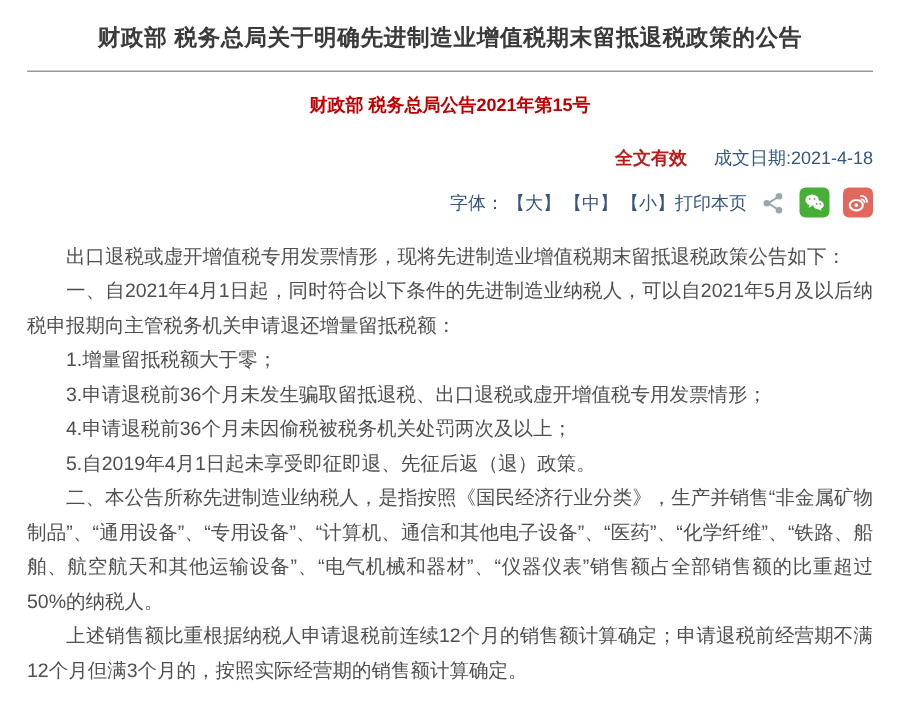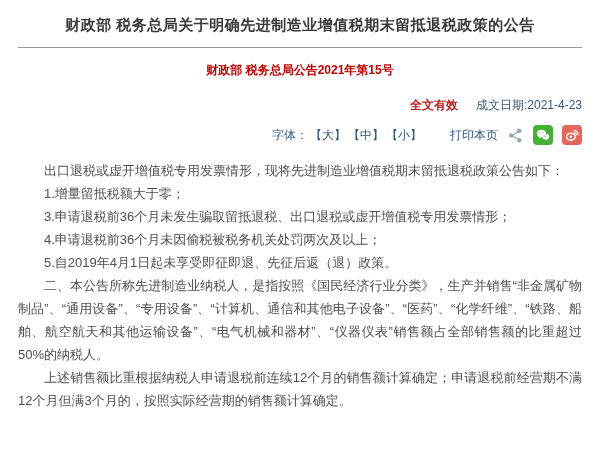--- a/index.html
+++ b/index.html
@@ -47,21 +47,21 @@
   .toolbar {
     display: flex;
     justify-content: flex-end;
     align-items: center;
     margin-top: 11px;
     font-size: 12px;
     color: #35567d;
   }
   .toolbar a { color: #35567d; text-decoration: none; cursor: pointer; }
   .toolbar .font-btn { margin-left: 2px; }
-  .toolbar .print { margin-left: 28px; }
+  .toolbar .print { margin-left: 0; }
   .icon-btn {
     display: inline-flex;
     align-items: center;
     justify-content: center;
     margin-left: 9px;
     cursor: pointer;
   }
   .badge {
     width: 20px; height: 20px;
     border-radius: 4px;
@@ -85,21 +85,21 @@
 <div class="page">
 
   <h1 class="page-title">财政部 税务总局关于明确先进制造业增值税期末留抵退税政策的公告</h1>
 
   <hr class="title-divider">
 
   <div class="doc-number">财政部 税务总局公告2021年第15号</div>
 
   <div class="meta-row">
     <span class="validity">全文有效</span>
-    <span class="date">成文日期:2021-4-23</span>
+    <span class="date">成文日期:2021-4-18</span>
   </div>
 
   <div class="toolbar">
     <span>字体：</span>
     <a class="font-btn">【大】</a>
     <a class="font-btn">【中】</a>
     <a class="font-btn">【小】</a>
     <a class="print">打印本页</a>
 
     <span class="icon-btn">
@@ -130,20 +130,21 @@
         <ellipse cx="8.6" cy="12.2" rx="5.4" ry="4.3" fill="none" stroke="#ffffff" stroke-width="1.8"></ellipse>
         <circle cx="8.6" cy="12.2" r="1.5" fill="#ffffff"></circle>
         <path d="M12.5 4.5 q4.5 0 5 5" fill="none" stroke="#ffffff" stroke-width="1.6" stroke-linecap="round"></path>
         <path d="M12.8 7.4 q2.3 0 2.6 2.4" fill="none" stroke="#ffffff" stroke-width="1.4" stroke-linecap="round"></path>
       </svg>
     </span>
   </div>
 
   <div class="doc-body">
     <p>出口退税或虚开增值税专用发票情形，现将先进制造业增值税期末留抵退税政策公告如下：</p>
+    <p>一、自2021年4月1日起，同时符合以下条件的先进制造业纳税人，可以自2021年5月及以后纳税申报期向主管税务机关申请退还增量留抵税额：</p>
     <p>1.增量留抵税额大于零；</p>
     <p>3.申请退税前36个月未发生骗取留抵退税、出口退税或虚开增值税专用发票情形；</p>
     <p>4.申请退税前36个月未因偷税被税务机关处罚两次及以上；</p>
     <p>5.自2019年4月1日起未享受即征即退、先征后返（退）政策。</p>
     <p>二、本公告所称先进制造业纳税人，是指按照《国民经济行业分类》，生产并销售“非金属矿物制品”、“通用设备”、“专用设备”、“计算机、通信和其他电子设备”、“医药”、“化学纤维”、“铁路、船舶、航空航天和其他运输设备”、“电气机械和器材”、“仪器仪表”销售额占全部销售额的比重超过50%的纳税人。</p>
     <p>上述销售额比重根据纳税人申请退税前连续12个月的销售额计算确定；申请退税前经营期不满12个月但满3个月的，按照实际经营期的销售额计算确定。</p>
   </div>
 
 </div>
 

